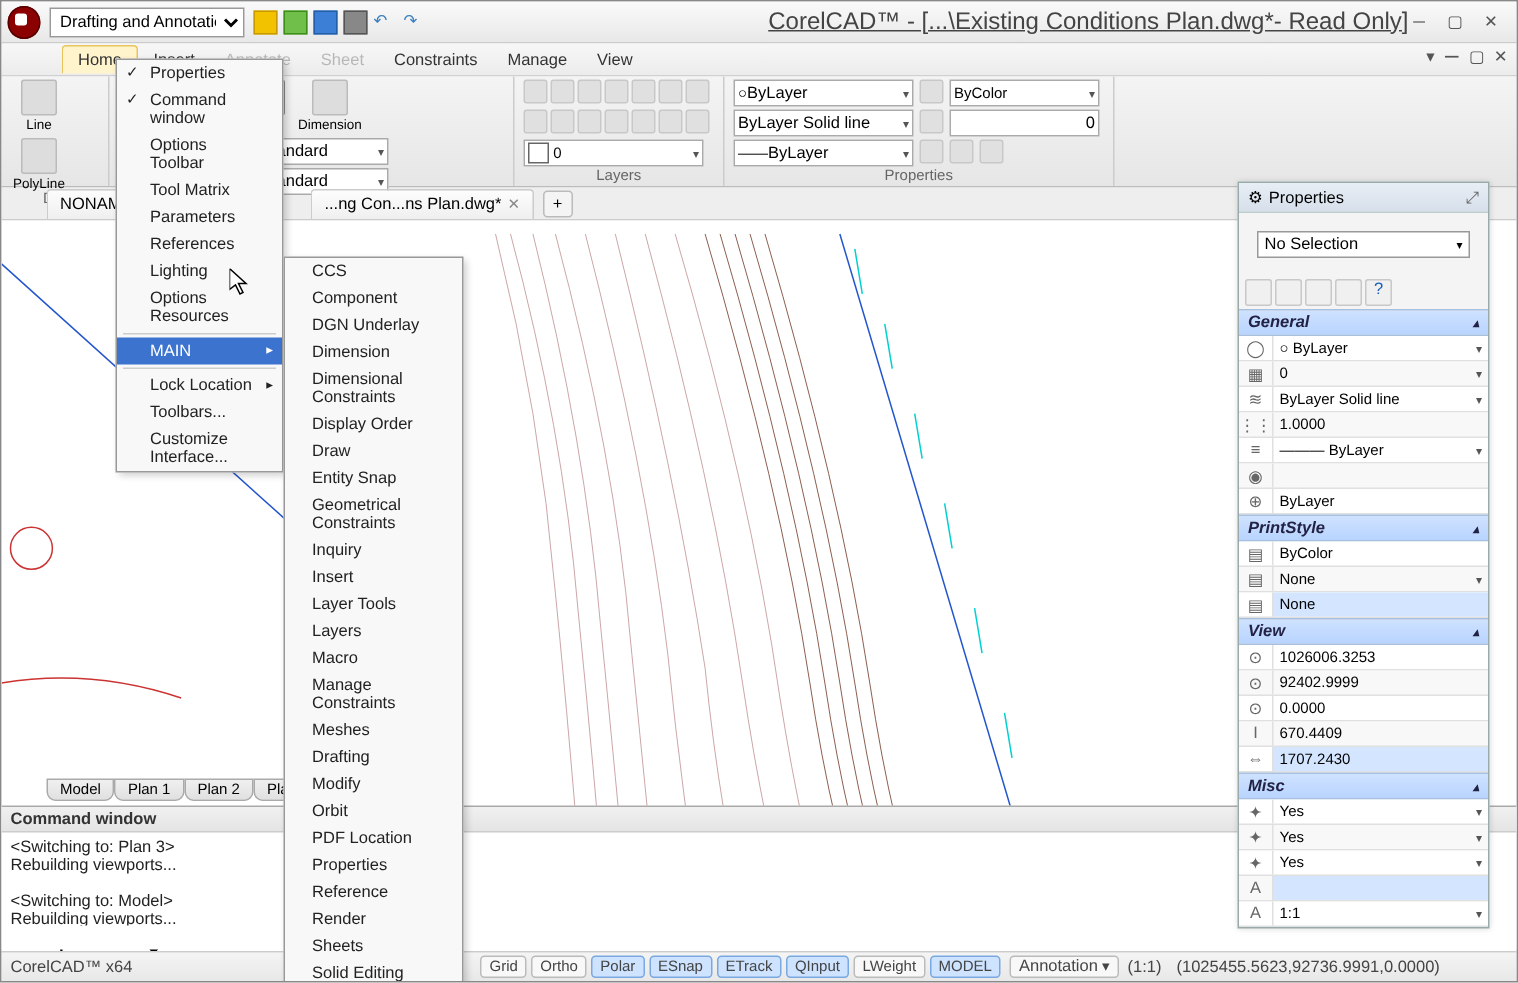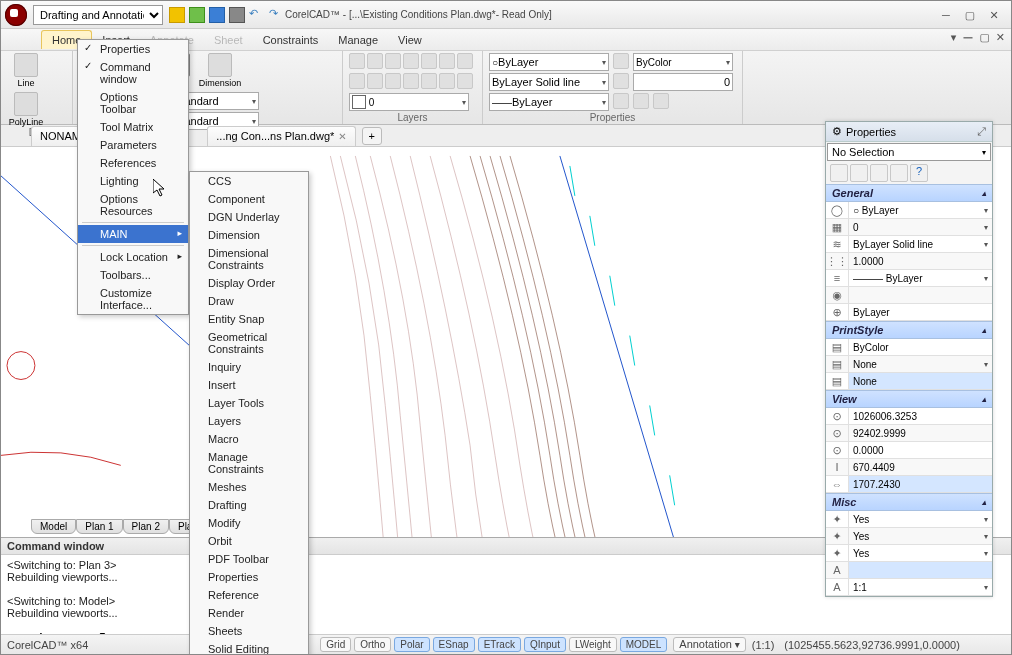--- a/index.html
+++ b/index.html
@@ -3,21 +3,21 @@
 <meta charset="utf-8">
 <style>
 * { box-sizing: border-box; margin: 0; padding: 0; font-family: "Segoe UI", Tahoma, sans-serif; font-size: 11px; }
 body { width: 1012px; height: 655px; background: #fff; position: relative; overflow: hidden; border: 1px solid #888; }
 .titlebar { height: 28px; background: linear-gradient(#fafafa,#e8e8e8); display: flex; align-items: center; padding: 0 4px; border-bottom: 1px solid #ccc; }
 .app-logo { width: 22px; height: 22px; background: #8b0000; border-radius: 50%; margin-right: 6px; position: relative; box-shadow: inset 0 0 0 1px #500; }
 .app-logo::after { content: ""; position: absolute; left: 5px; top: 5px; width: 8px; height: 8px; background: #fff; border-radius: 2px; }
 .workspace-sel { height: 20px; border: 1px solid #999; background: #fff; padding: 0 2px; font-size: 11px; width: 130px; }
 .qat { display: flex; gap: 4px; margin-left: 6px; }
 .qat-btn { width: 16px; height: 16px; display: inline-block; }
-.title-text { flex: 1; text-align: left; color: #444; font-size: 10px; }
+.title-text { flex: 1; text-align: right; color: #444; font-size: 16px; text-decoration: underline; }
 .win-btns { display: flex; gap: 10px; margin-right: 6px; color: #555; }
 .win-btn { width: 14px; height: 14px; text-align: center; line-height: 14px; cursor: default; }
 .menubar { height: 22px; background: linear-gradient(#f7f7f7,#ececec); display: flex; align-items: center; padding-left: 40px; border-bottom: 1px solid #d0d0d0; }
 .menu-item { padding: 3px 10px; color: #333; }
 .menu-item.active { background: #fff4cc; border: 1px solid #e8c55c; border-bottom: none; border-radius: 3px 3px 0 0; }
 .ribbon { height: 74px; background: linear-gradient(#f4f4f4,#e6e6e6); border-bottom: 1px solid #bbb; display: flex; }
 .ribbon-group { border-right: 1px solid #ccc; padding: 2px 6px 0 6px; display: flex; flex-direction: column; }
 .ribbon-body { flex: 1; display: flex; align-items: center; gap: 4px; flex-wrap: wrap; }
 .ribbon-label { text-align: center; font-size: 10px; color: #666; padding-bottom: 1px; }
 .rb-btn { display: flex; flex-direction: column; align-items: center; width: 38px; }
@@ -46,21 +46,21 @@
 .dm-item.check::before { content: "✓"; position: absolute; left: 6px; top: 2px; font-size: 10px; }
 .dm-item.has-sub::after { content: "▸"; position: absolute; right: 6px; top: 3px; font-size: 9px; }
 .dm-item.hi { background: #3b73cf; color: #fff; }
 .dm-sep { height: 1px; background: #ccc; margin: 2px 4px; }
 .submenu { position: absolute; left: 188px; top: 170px; width: 120px; background: #f8f8f8; border: 1px solid #999; box-shadow: 2px 2px 5px rgba(0,0,0,.2); z-index: 51; }
 .sm-item { padding: 3px 14px 3px 18px; font-size: 11px; color: #222; }
 .cursor { position: absolute; left: 152px; top: 178px; z-index: 60; pointer-events: none; }
 .props-panel { position: absolute; right: 18px; top: 120px; width: 168px; background: #f4f4f4; border: 1px solid #9aa; box-shadow: 0 0 4px rgba(0,0,0,.15); z-index: 40; }
 .props-title { background: linear-gradient(#e8eef6,#d6dfea); padding: 3px 6px; font-size: 11px; display: flex; align-items: center; gap: 4px; border-bottom: 1px solid #bcc; }
 .props-title .x { margin-left: auto; color: #666; }
-.props-sel { margin: 1px; height: 18px; border: 1px solid #999; background: #fff; display: flex; align-items: center; padding: 0 4px; }
+.props-sel { margin: 12px; height: 18px; border: 1px solid #999; background: #fff; display: flex; align-items: center; padding: 0 4px; }
 .props-tools { display: flex; gap: 2px; padding: 2px 4px; }
 .pt-btn { width: 18px; height: 18px; border: 1px solid #c8c8c8; background: #f0f0f0; border-radius: 2px; }
 .props-section { background: linear-gradient(#cfe2ff,#b8d4ff); padding: 2px 6px; font-size: 11px; font-weight: bold; color: #224; display: flex; align-items: center; border-top: 1px solid #a8c0e0; border-bottom: 1px solid #a8c0e0; font-style: italic; }
 .props-section .tri { margin-left: auto; font-size: 8px; }
 .props-row { display: flex; align-items: center; height: 17px; border-bottom: 1px solid #e0e0e0; background: #fff; }
 .props-row.alt { background: #f8f8f8; }
 .pr-icon { width: 22px; text-align: center; color: #666; font-size: 11px; }
 .pr-val { flex: 1; padding: 0 4px; font-size: 10px; border-left: 1px solid #e0e0e0; height: 100%; display: flex; align-items: center; }
 .pr-val.blue { background: #d4e6ff; }
 .pr-dd { width: 12px; text-align: center; font-size: 8px; color: #555; }
@@ -333,21 +333,21 @@
     <div class="sm-item">Inquiry</div>
     <div class="sm-item">Insert</div>
     <div class="sm-item">Layer Tools</div>
     <div class="sm-item">Layers</div>
     <div class="sm-item">Macro</div>
     <div class="sm-item">Manage Constraints</div>
     <div class="sm-item">Meshes</div>
     <div class="sm-item">Drafting</div>
     <div class="sm-item">Modify</div>
     <div class="sm-item">Orbit</div>
-    <div class="sm-item">PDF Toolbar</div>
+    <div class="sm-item">PDF Location</div>
     <div class="sm-item">Properties</div>
     <div class="sm-item">Reference</div>
     <div class="sm-item">Render</div>
     <div class="sm-item">Sheets</div>
     <div class="sm-item">Solid Editing</div>
   </div>
 <svg class="cursor" width="16" height="20">
     <path d="M0 0 L0 14 L4 11 L7 17 L9 16 L6 10 L11 10 Z" fill="#fff" stroke="#000" stroke-width="1"></path>
   </svg>
 

